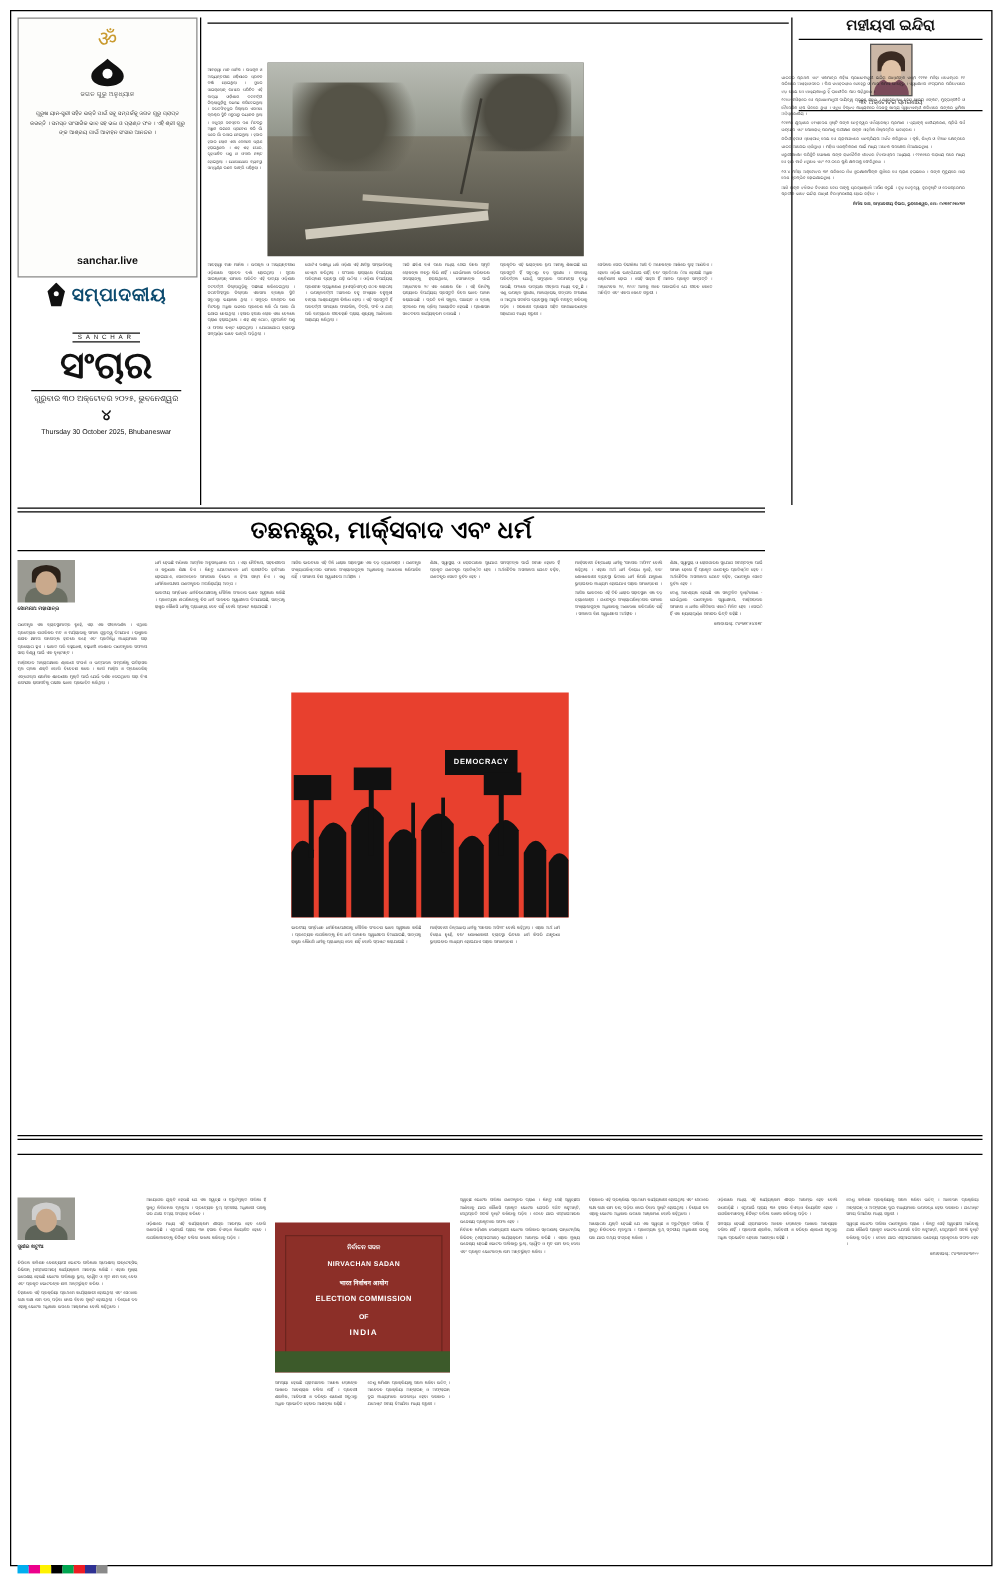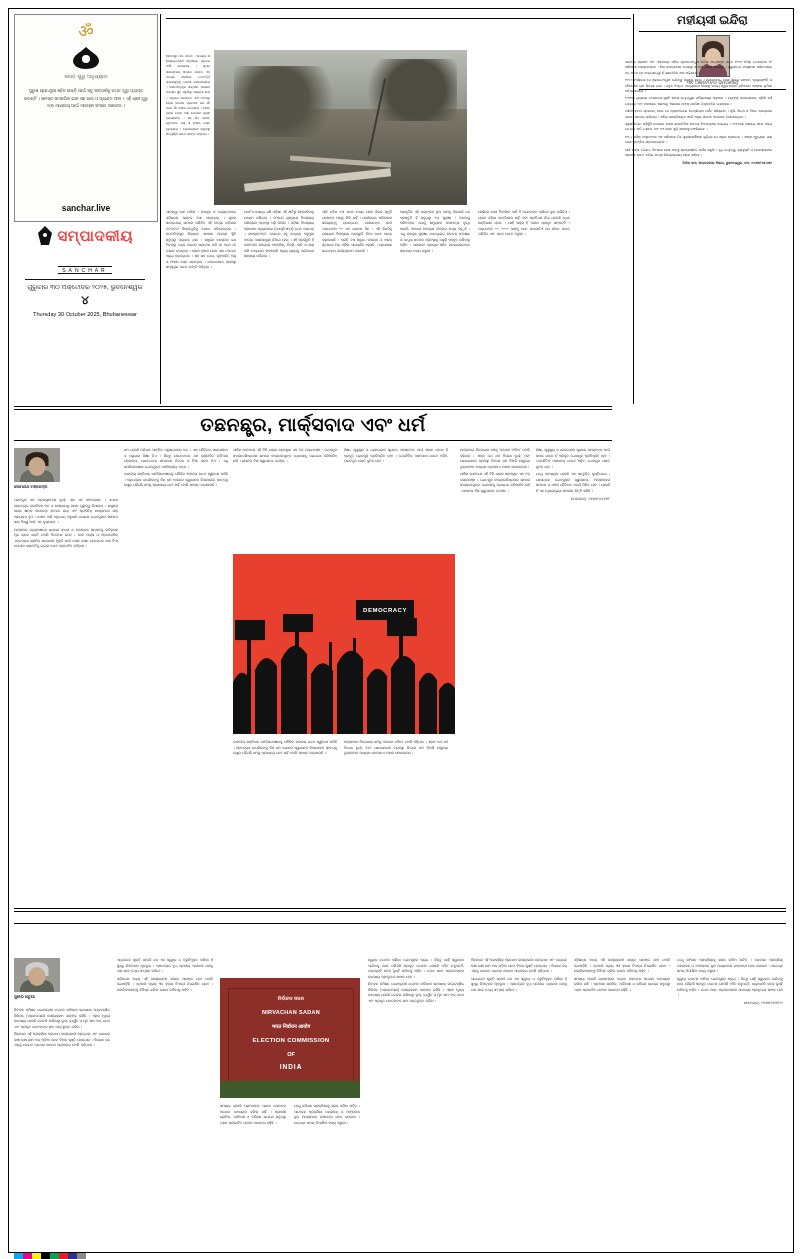--- a/index.html
+++ b/index.html
@@ -27,21 +27,21 @@
   .masthead{position:absolute;left:0;top:0;width:144px;height:390px;}
   .ad-box{position:absolute;left:0;top:0;width:142px;height:206px;border:1px solid #888;background:#fdfdfb;}
   .om{position:absolute;left:50%;top:8px;transform:translateX(-50%);font-size:17px;color:#c99a2e;line-height:1;}
   .ad-logo{position:absolute;left:50%;top:30px;transform:translateX(-50%);width:38px;height:26px;}
   .ad-head{position:absolute;left:0;top:58px;width:100%;text-align:center;font-size:5px;color:#333;letter-spacing:.2px;}
   .ad-body{position:absolute;left:8px;top:72px;width:126px;font-size:4.4px;line-height:1.75;text-align:center;color:#222;}
   .ad-site{position:absolute;left:0;bottom:8px;width:100%;text-align:center;font-size:8.5px;font-weight:bold;color:#111;}
 
   .sampadakiya{position:absolute;left:0;top:212px;width:142px;text-align:center;}
   .nib{display:inline-block;vertical-align:middle;width:16px;height:20px;}
-  .sampad-text{display:inline-block;vertical-align:middle;font-size:15px;font-weight:bold;letter-spacing:.5px;color:#ef4444;}
+  .sampad-text{display:inline-block;vertical-align:middle;font-size:15px;font-weight:bold;letter-spacing:.5px;color:#0c4a6e;}
 
   .logo-wrap{position:absolute;left:0;top:244px;width:142px;text-align:center;}
   .logo-small{font-size:5px;letter-spacing:3px;color:#111;border-top:1px solid #111;border-bottom:1px solid #111;display:inline-block;padding:0 4px;}
   .logo-big{font-size:30px;font-weight:bold;line-height:1.05;color:#111;margin-top:1px;}
   .logo-rule{width:120px;height:1px;background:#111;margin:3px auto 0;}
   .date-od{font-size:6.5px;margin-top:3px;color:#111;}
   .pageno{font-size:12px;font-weight:bold;margin-top:2px;color:#111;}
   .date-en{font-size:5.6px;margin-top:3px;color:#111;line-height:1.5;}
 
   
@@ -118,20 +118,21 @@
       <div class="sampadakiya">
         <svg class="nib" viewBox="0 0 16 20">
           <path d="M8 0 L15 7 L12 19 L4 19 L1 7 Z" fill="#111"></path>
           <circle cx="8" cy="9" r="2" fill="#fff"></circle>
         </svg>
         <span class="sampad-text">ସମ୍ପାଦକୀୟ</span>
       </div>
 
       <div class="logo-wrap">
         <div class="logo-small">SANCHAR</div>
+        <div class="logo-big">ସଂଚାର</div>
         <div class="logo-rule"></div>
         <div class="date-od">ଗୁରୁବାର ୩୦ ଅକ୍ଟୋବର ୨୦୨୫, ଭୁବନେଶ୍ୱର</div>
         <div class="pageno">୪</div>
         <div class="date-en">Thursday 30 October 2025, Bhubaneswar</div>
       </div>
     </div>
 
     <div class="rule-v" style="position:absolute;left:146px;top:0;height:390px;"></div>
 
     <div class="centerzone">

